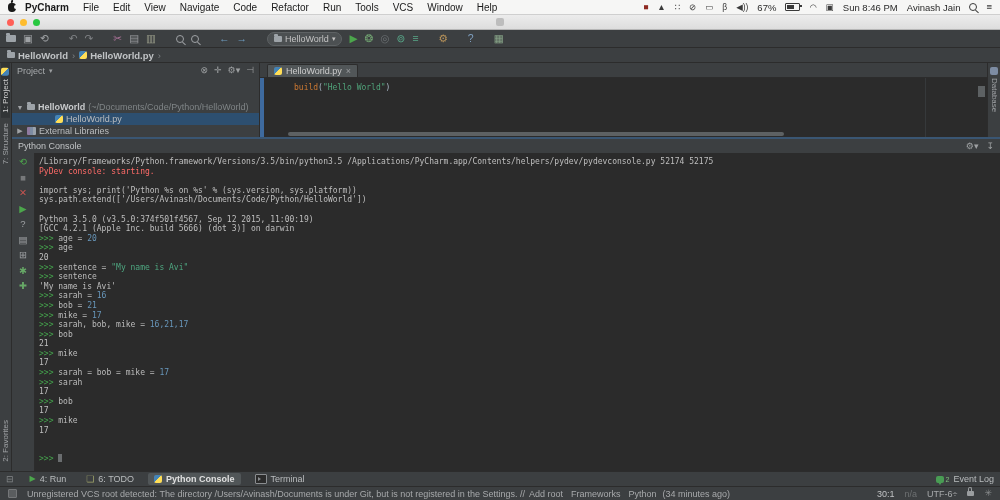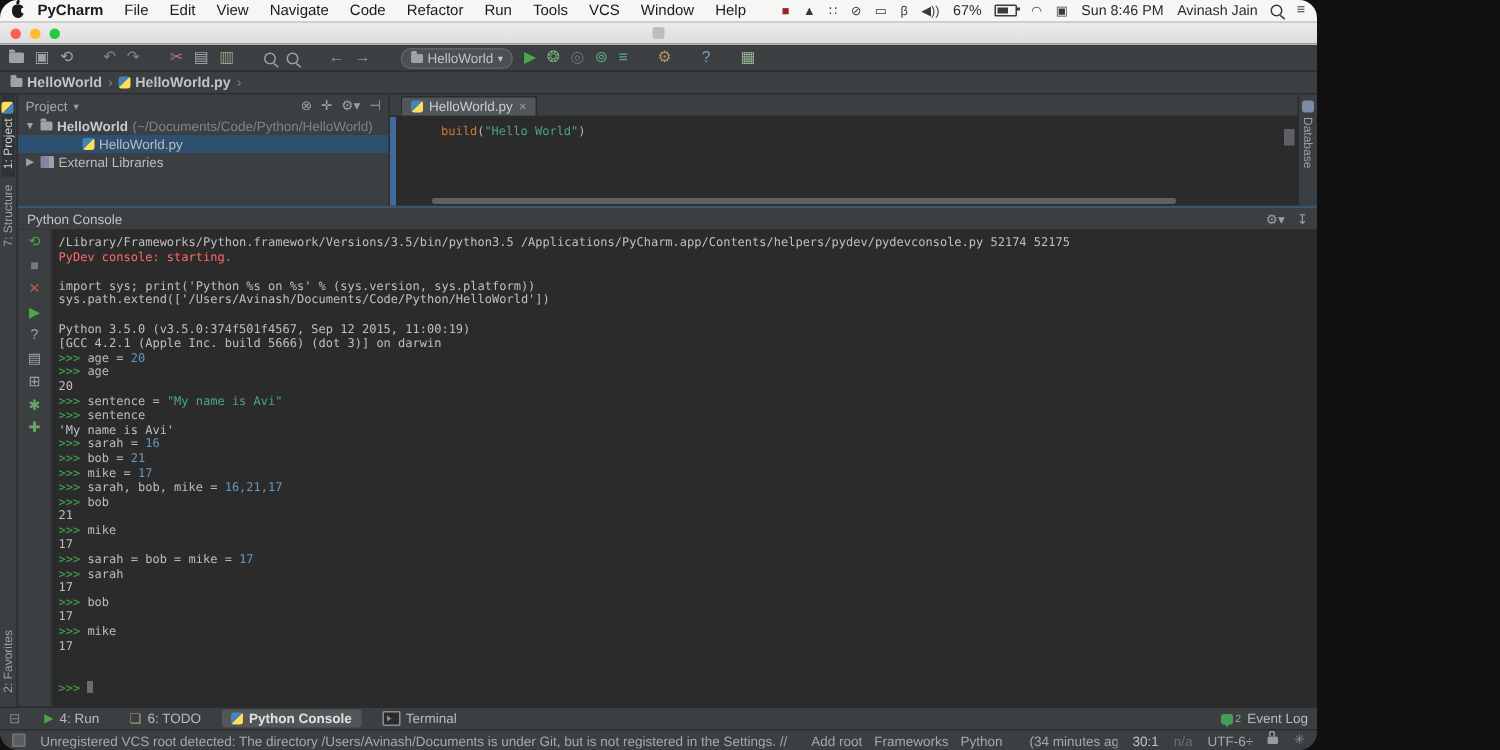--- a/index.html
+++ b/index.html
@@ -1,17 +1,17 @@
 <!DOCTYPE html>
 <html><head>
 <meta charset="utf-8">
 <style>
   html,body{margin:0;padding:0;background:#111;}
-  .screen{width:878px;height:500px;position:relative;overflow:hidden;
-    font-family:"Liberation Sans",sans-serif;background:#2b2b2b;display:flex;flex-direction:column;border-radius:12px;
+  .screen{width:1000px;height:500px;position:relative;overflow:hidden;
+    font-family:"Liberation Sans",sans-serif;background:#2b2b2b;display:flex;flex-direction:column;
     -webkit-font-smoothing:antialiased;}
   
   .menubar{height:14px;background:#f6f6f5;border-bottom:1px solid #cfcfcf;display:flex;align-items:center;
     font-size:10px;color:#1a1a1a;padding:0 8px;flex:0 0 auto;}
   .menubar .mitem{padding:0 7px;white-space:nowrap;}
   .menubar .mitem.first{font-weight:bold;}
   .menu-right{margin-left:auto;display:flex;align-items:center;gap:9px;font-size:9.5px;color:#2a2a2a;}
   .glyph{display:inline-block;line-height:1;}
   .icn-apple{display:inline-block;width:8px;height:9px;background:#1a1a1a;border-radius:40% 40% 48% 48%;position:relative;margin-right:2px;}
   .icn-apple::before{content:"";position:absolute;top:-3px;left:3px;width:2px;height:3px;background:#1a1a1a;border-radius:1px;transform:rotate(18deg);}
@@ -50,21 +50,21 @@
   
   .workspace{flex:1 1 auto;display:flex;flex-direction:column;position:relative;min-height:0;}
   .leftstrip{position:absolute;left:0;top:0;bottom:0;width:11px;background:#3c3f41;border-right:1px solid #2c2c2c;
     display:flex;flex-direction:column;align-items:center;z-index:5;}
   .vlabel{writing-mode:vertical-rl;transform:rotate(180deg);font-size:8px;color:#9fa2a5;padding:5px 0;display:flex;align-items:center;gap:3px;}
   .vlabel.active{color:#d0d0d0;background:#313436;}
   .vlabel .mini{width:8px;height:8px;border-radius:2px;background:linear-gradient(135deg,#4584b6 50%,#ffde57 50%);}
   .strip-spacer{flex:1;}
   .mainrow{height:74px;display:flex;margin-left:12px;flex:0 0 auto;}
   
-  .project{width:247px;background:#3c3f41;border-right:1px solid #2c2c2c;display:flex;flex-direction:column;font-size:9px;color:#bbbdbf;}
+  .project{width:247px;background:#3c3f41;border-right:1px solid #2c2c2c;display:flex;flex-direction:column;font-size:9px;color:#bbbdbf;justify-content:space-between;}
   .proj-head{height:15px;display:flex;align-items:center;padding:0 5px;gap:4px;color:#a7aaac;}
   .proj-head .ph-icons{margin-left:auto;display:flex;gap:6px;font-size:9px;color:#9da0a2;align-items:center;}
   .tree-row{height:12px;display:flex;align-items:center;gap:3px;white-space:nowrap;padding-left:4px;}
   .tree-row.sel{background:#2d4f70;}
   .tree-arrow{width:8px;font-size:7px;color:#9fa2a5;text-align:center;}
   .tree-name.b{font-weight:bold;color:#c8cacc;}
   .tree-suffix{color:#7f8486;}
   .icn-libs{display:inline-block;width:9px;height:8px;background:linear-gradient(90deg,#8f7aa0 33%,#7d8ca3 33%,#7d8ca3 66%,#9aa3ad 66%);border-radius:1px;}
   
   .editor{flex:1;position:relative;background:#2b2b2b;display:flex;flex-direction:column;min-width:0;}
@@ -103,21 +103,21 @@
   .btab.active{background:#515658;font-weight:bold;color:#e0e0e0;}
   .icn-terminal{display:inline-block;width:10px;height:8px;background:#2b2b2b;border:1px solid #8a8d90;border-radius:1px;position:relative;}
   .icn-terminal::before{content:"";position:absolute;left:2px;top:2px;border-left:3px solid #8a8d90;border-top:2px solid transparent;border-bottom:2px solid transparent;}
   .eventlog{margin-left:auto;display:flex;align-items:center;gap:4px;color:#b9bcbe;}
   .icn-bubble{display:inline-block;width:8px;height:7px;background:#499c54;border-radius:2px;position:relative;}
   .icn-bubble::after{content:"";position:absolute;left:2px;bottom:-2px;border-left:2px solid transparent;border-right:2px solid transparent;border-top:3px solid #499c54;}
   .bubble-count{font-size:7px;color:#7fbf7f;margin-left:-2px;}
   .statusbar{height:13px;background:#3c3f41;border-top:1px solid #2c2c2c;display:flex;align-items:center;
     padding:0 8px;gap:10px;font-size:9px;color:#a7a9ab;flex:0 0 auto;white-space:nowrap;}
   .sb-sq{display:inline-block;width:7px;height:7px;background:#5a5d5f;border:1px solid #747678;border-radius:1px;}
-  .sb-msg{overflow:hidden;text-overflow:ellipsis;display:flex;gap:12px;}
+  .sb-msg{overflow:hidden;text-overflow:ellipsis;display:flex;gap:0;}
   .sb-link{margin:0 4px;}
   .sb-right{margin-left:auto;display:flex;align-items:center;gap:10px;}
   .dim{color:#6d7072;}
   .icn-lock{width:7px;height:5px;background:#9a9d9f;border-radius:1px;position:relative;display:inline-block;}
   .icn-lock::before{content:"";position:absolute;top:-4px;left:1px;width:4px;height:4px;border:1px solid #9a9d9f;border-bottom:none;border-radius:3px 3px 0 0;box-sizing:border-box;}
 </style>
 </head>
 <body>
 
 <div class="screen">

